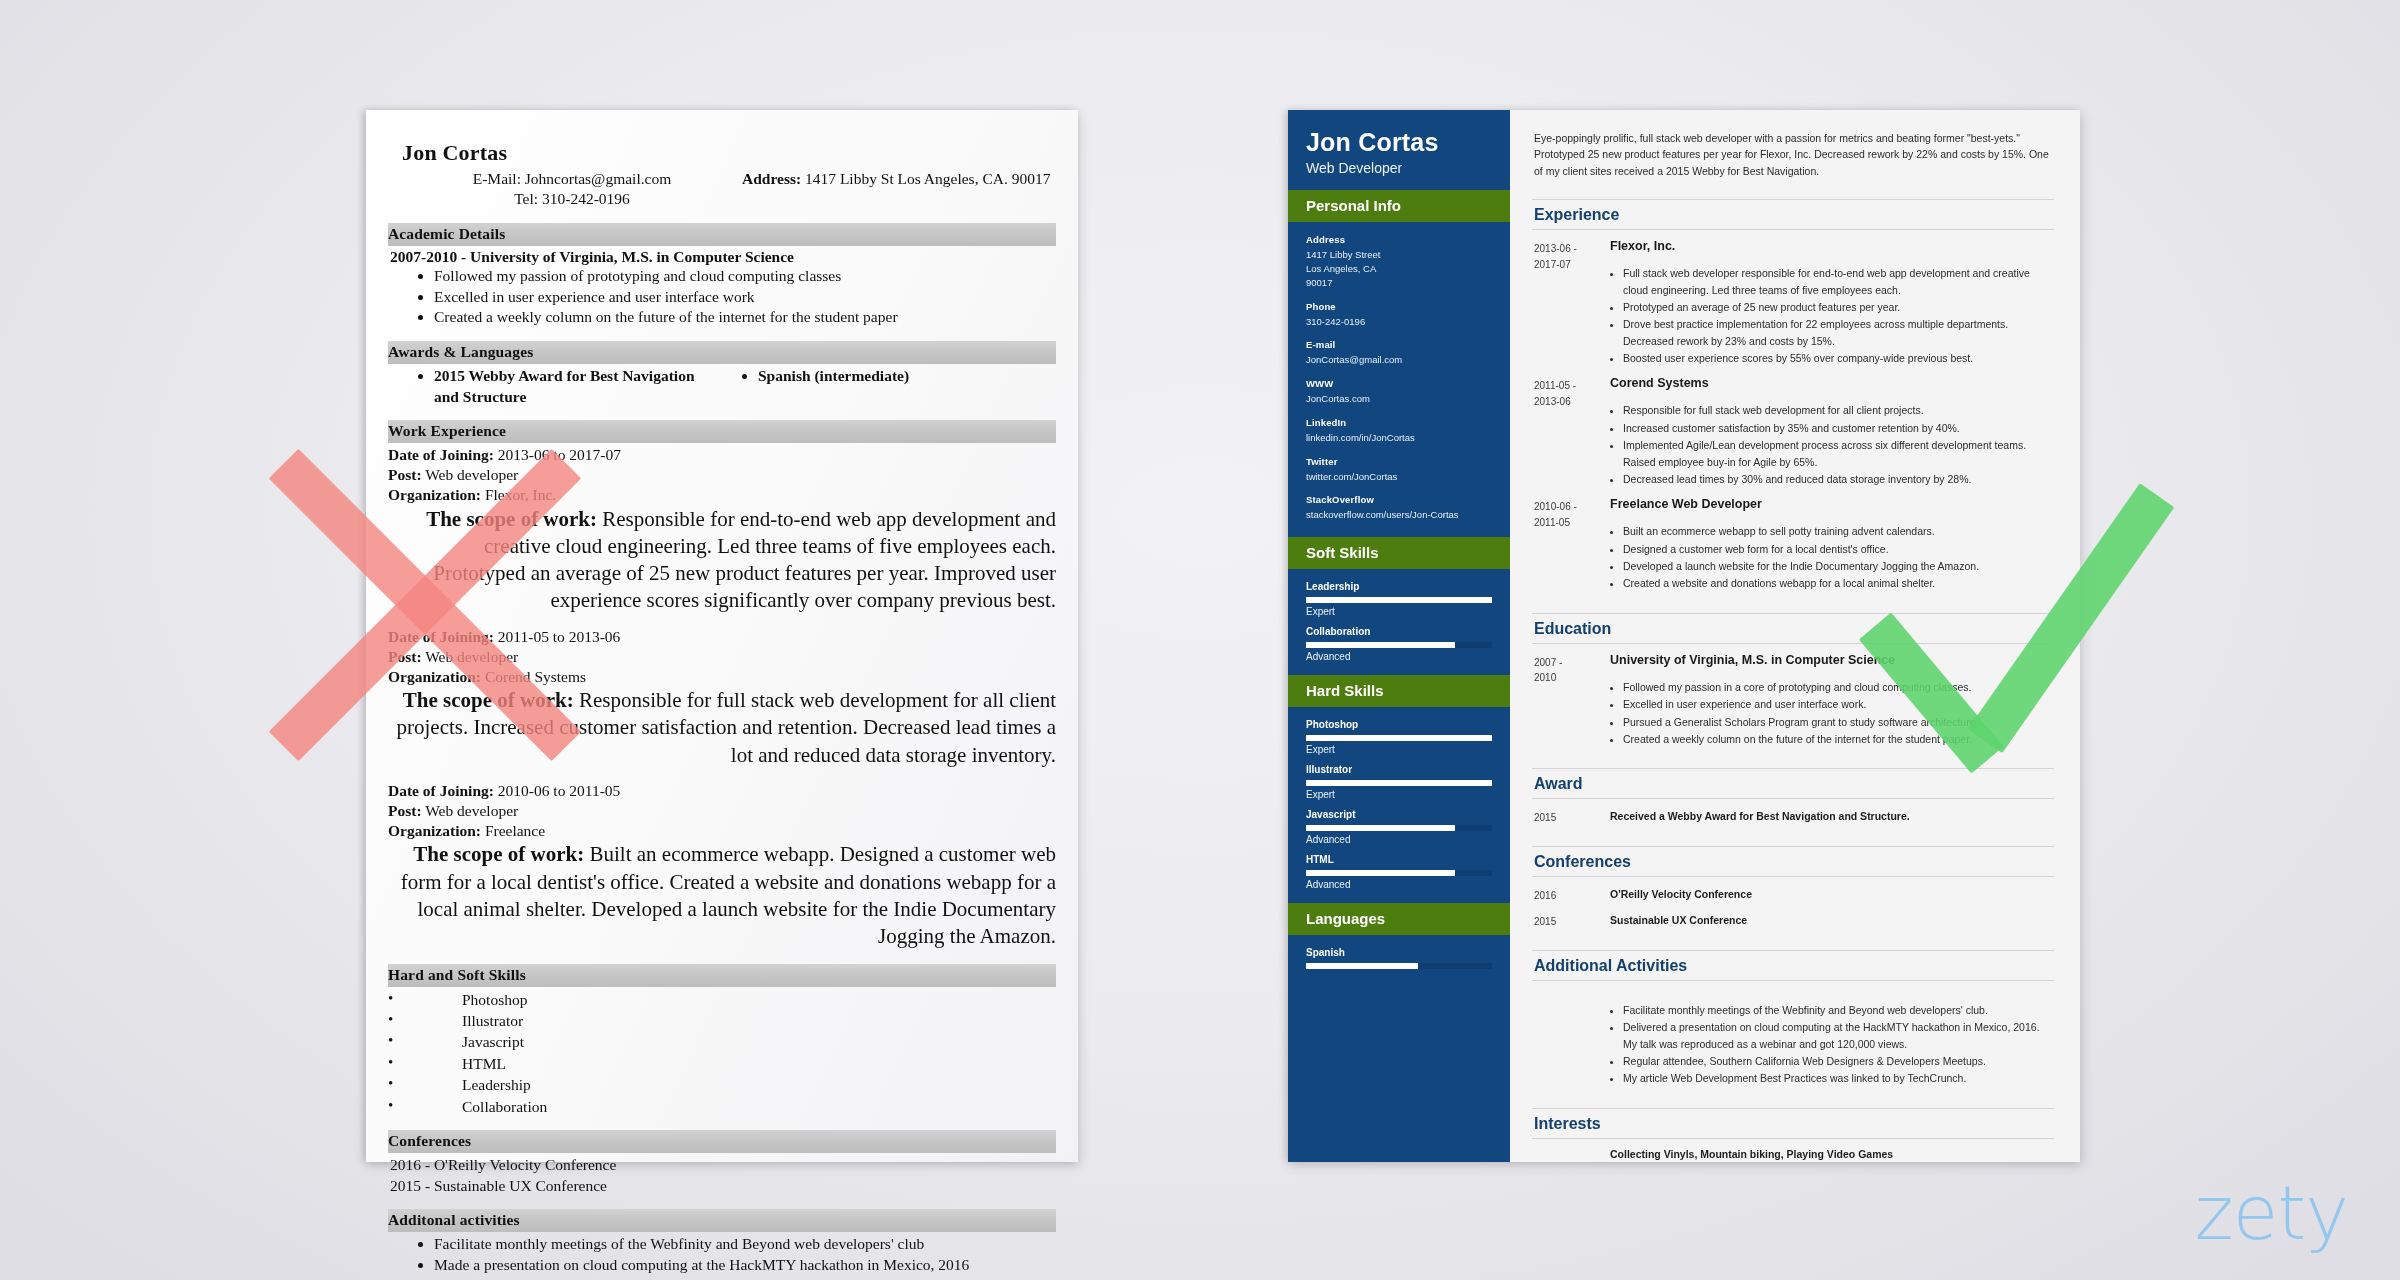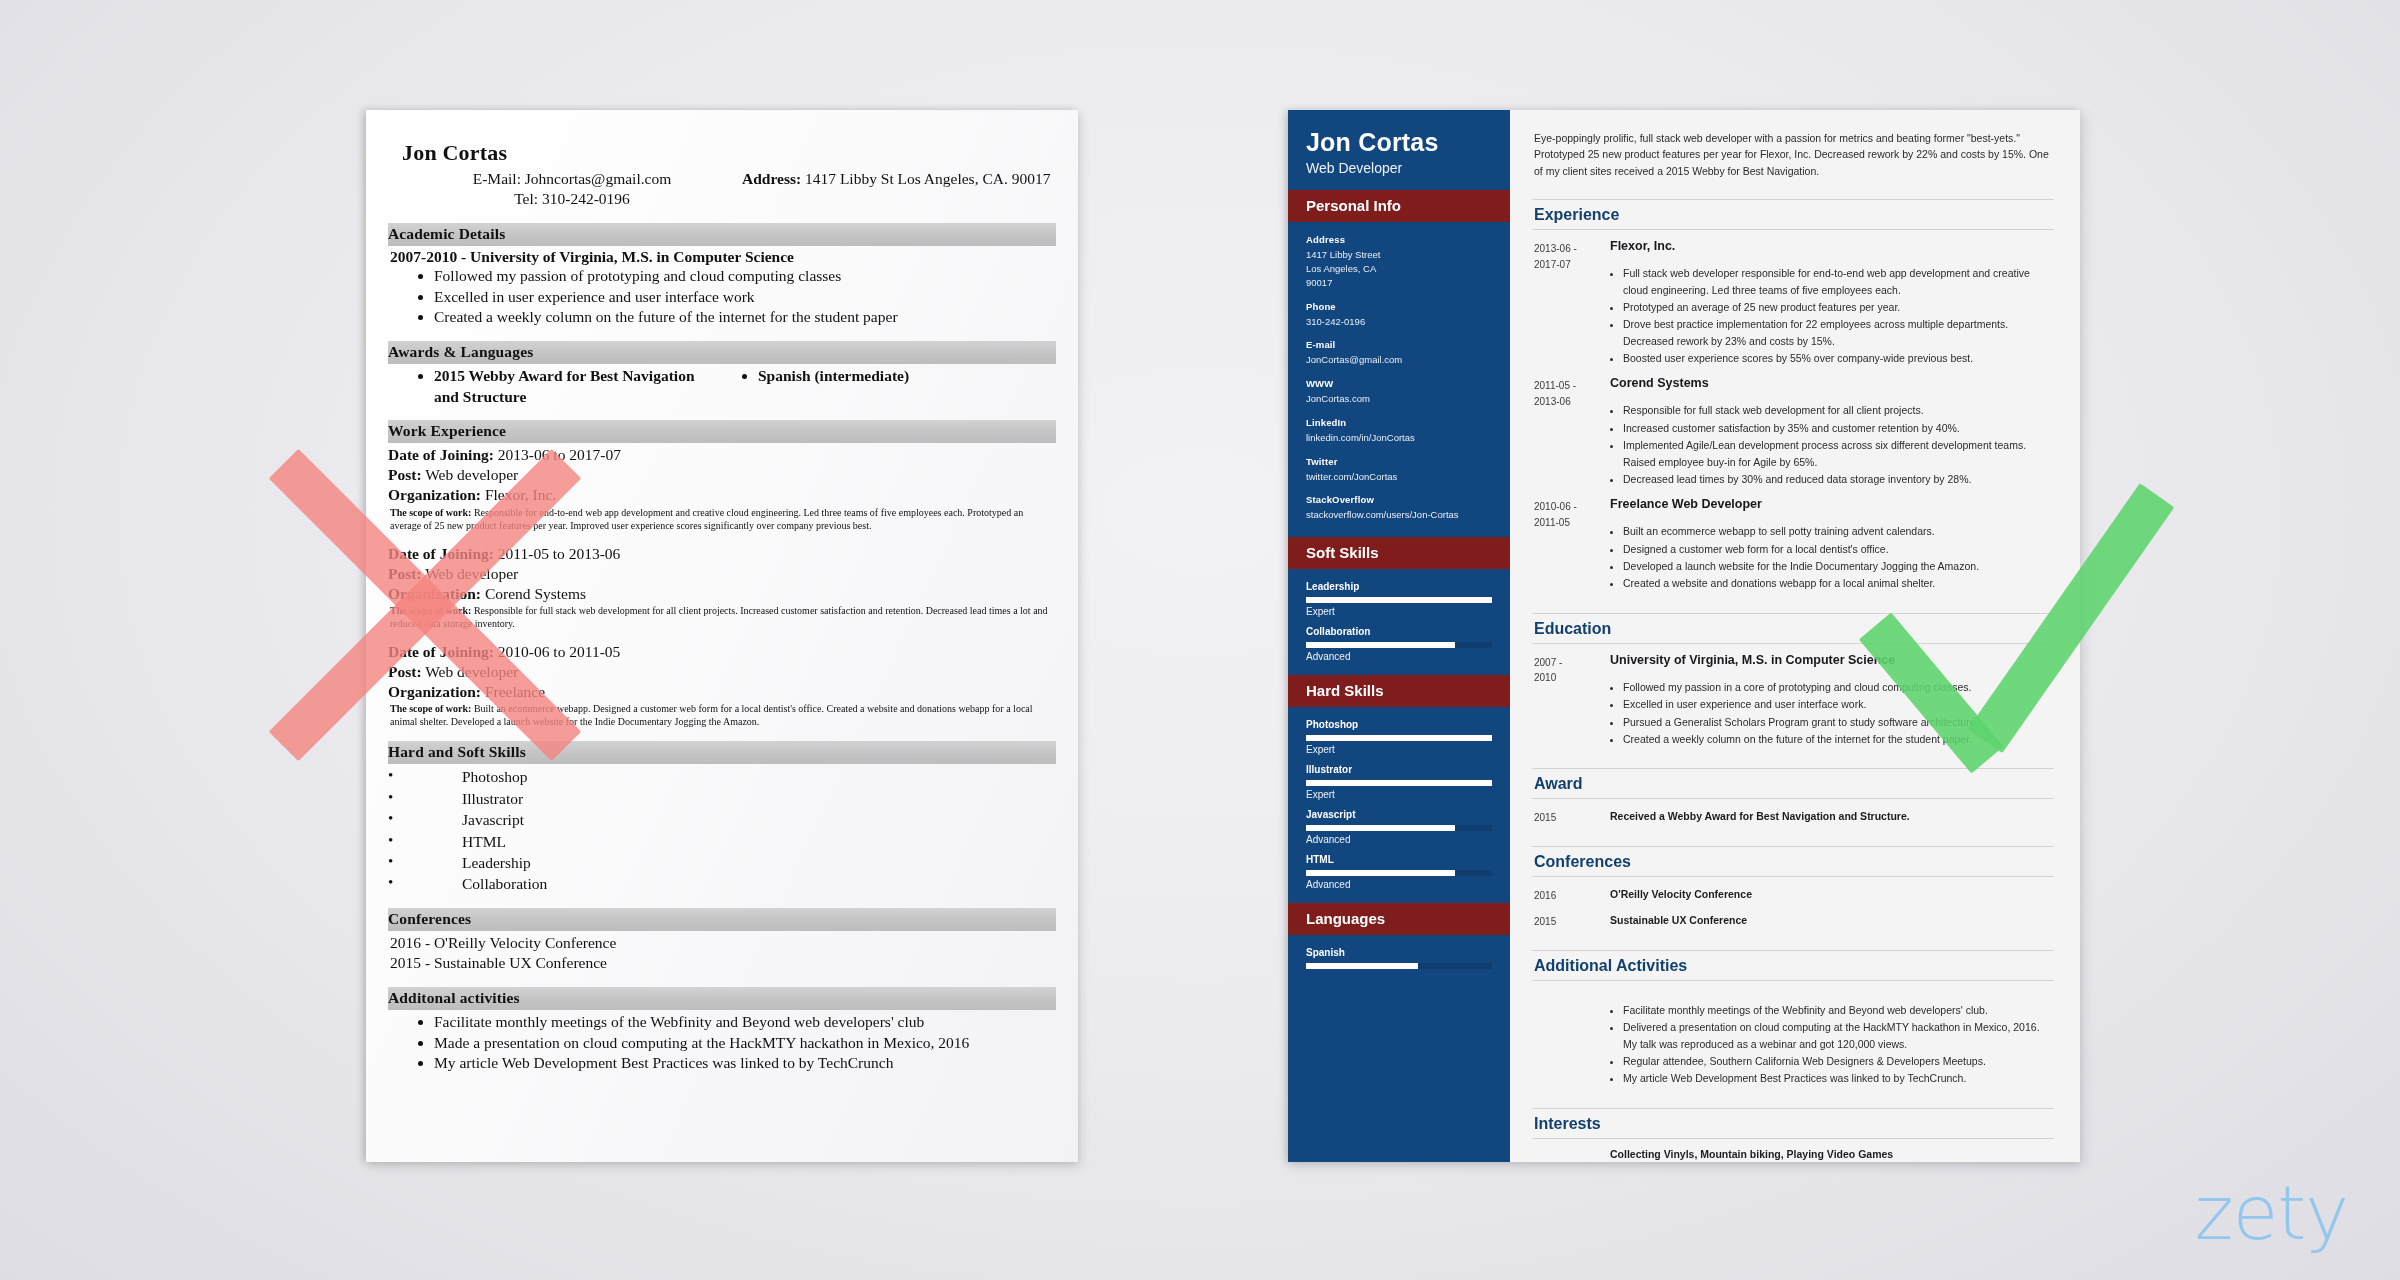--- a/index.html
+++ b/index.html
@@ -37,21 +37,21 @@
     background: linear-gradient(180deg, #d2d2d2 0%, #c4c4c4 55%, #bdbdbd 100%);
     text-align: left; font-weight: bold; font-size: 15.5px;
     padding: 2px 0 3px; margin: 13px 0 2px 0;
     letter-spacing: .15px;
   }
   .bad-line { font-size: 15.5px; line-height: 1.30; }
   .bad-line b { font-weight: bold; }
   .bad-sub { font-weight: bold; font-size: 15.5px; margin-left: 2px; }
   .bad-ul { margin: 0 0 0 46px; font-size: 15.5px; line-height: 1.34; }
   .bad-ul li { margin-bottom: 0px; }
-  .bad-para { font-size: 10px; line-height: 1.30; margin-left: 2px; }
+  .bad-para { font-size: 21px; line-height: 1.30; margin-left: 2px; text-align: right; }
   .bad-job { margin-top: 12px; }
   .bad-job:first-of-type { margin-top: 0; }
 
   .awards-grid { display: flex; font-size: 15.5px; line-height: 1.32; font-weight: bold; }
   .awards-col { width: 50%; }
   .awards-col ul { margin-left: 46px; }
   .awards-col.second ul { margin-left: 36px; }
 
   .skills-list { list-style: none; font-size: 15.5px; line-height: 1.38; margin-left: 0; }
   .skills-list li { position: relative; padding-left: 74px; }
@@ -79,21 +79,21 @@
   .gp-main {
     flex: 1;
     background: #f4f4f5;
     padding: 18px 26px 10px 22px;
     color: #222;
   }
   .side-head { padding: 19px 18px 14px 18px; }
   .side-name { font-size: 25px; font-weight: bold; letter-spacing: .2px; line-height: 1.05; }
   .side-role { font-size: 14px; margin-top: 5px; font-weight: normal; color: #eef3f8; }
   .side-band {
-    background: #7f1d1d;
+    background: #4d7c0f;
     font-size: 15px; font-weight: bold;
     padding: 7px 6px 8px 18px;
   }
   .side-body { padding: 12px 18px 4px 18px; }
   .side-field { margin-bottom: 11px; }
   .side-label { font-size: 9.5px; font-weight: bold; letter-spacing: .15px; margin-bottom: 3px; }
   .side-value { font-size: 9.5px; line-height: 1.45; color: #e9eff6; }
 
   .skill { margin-bottom: 9px; }
   .skill-name { font-size: 10px; font-weight: bold; margin-bottom: 5px; }

